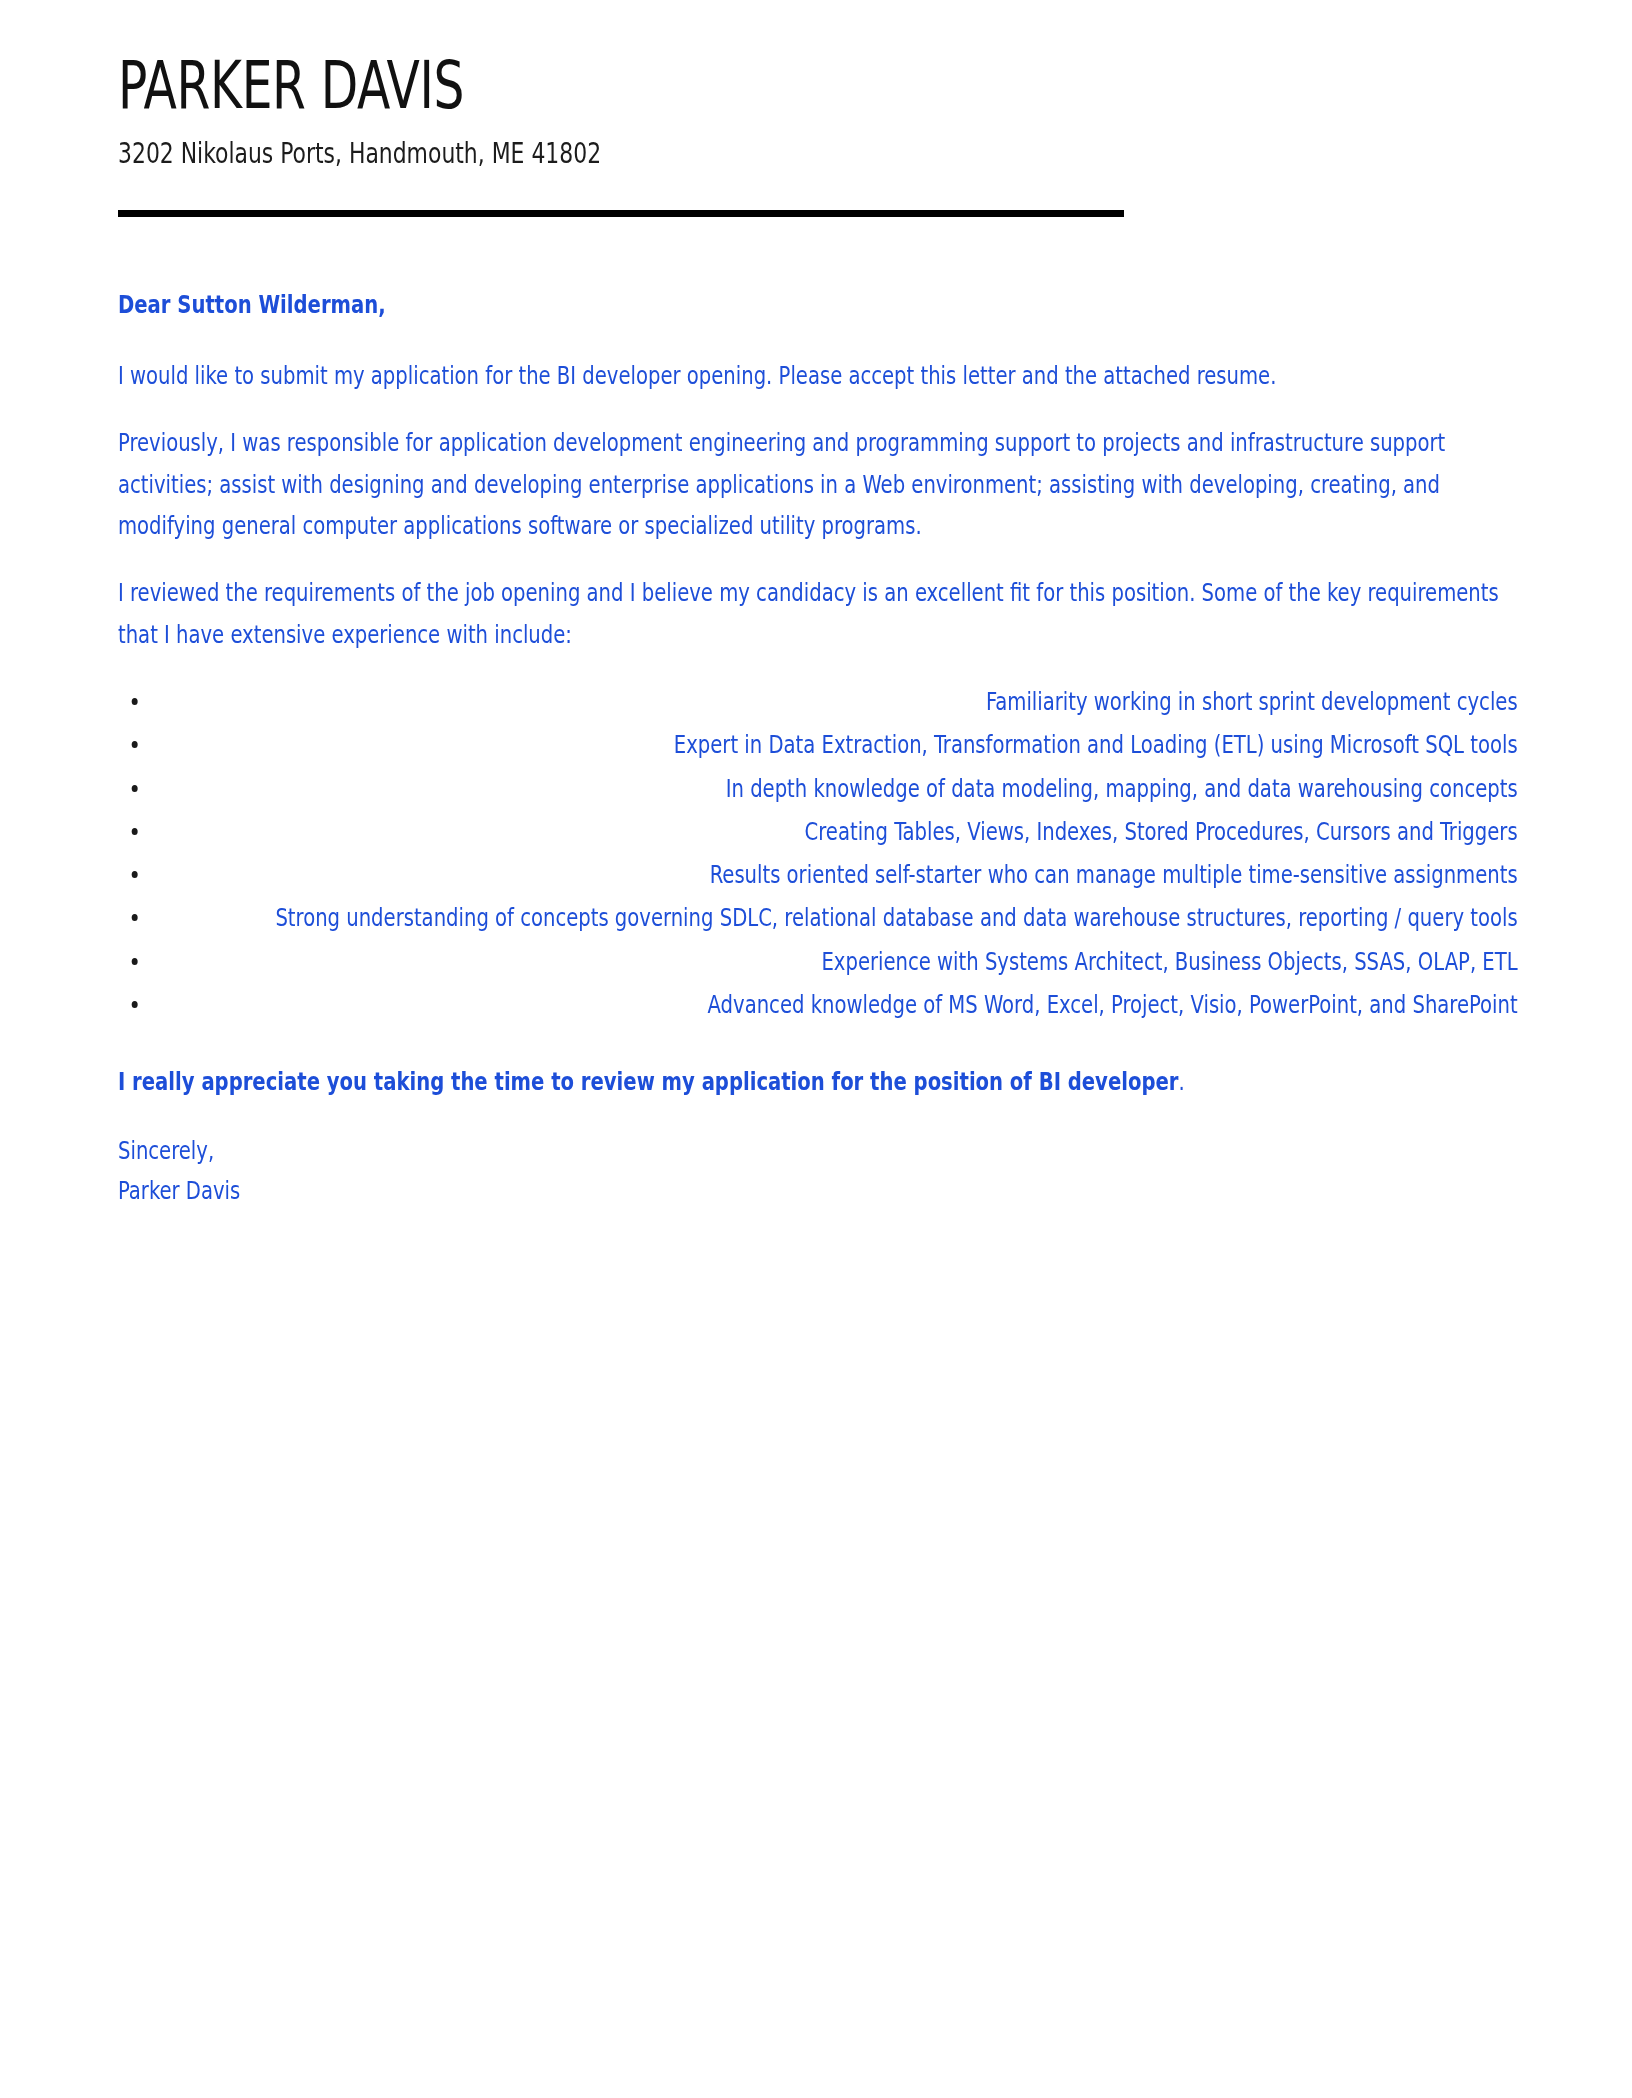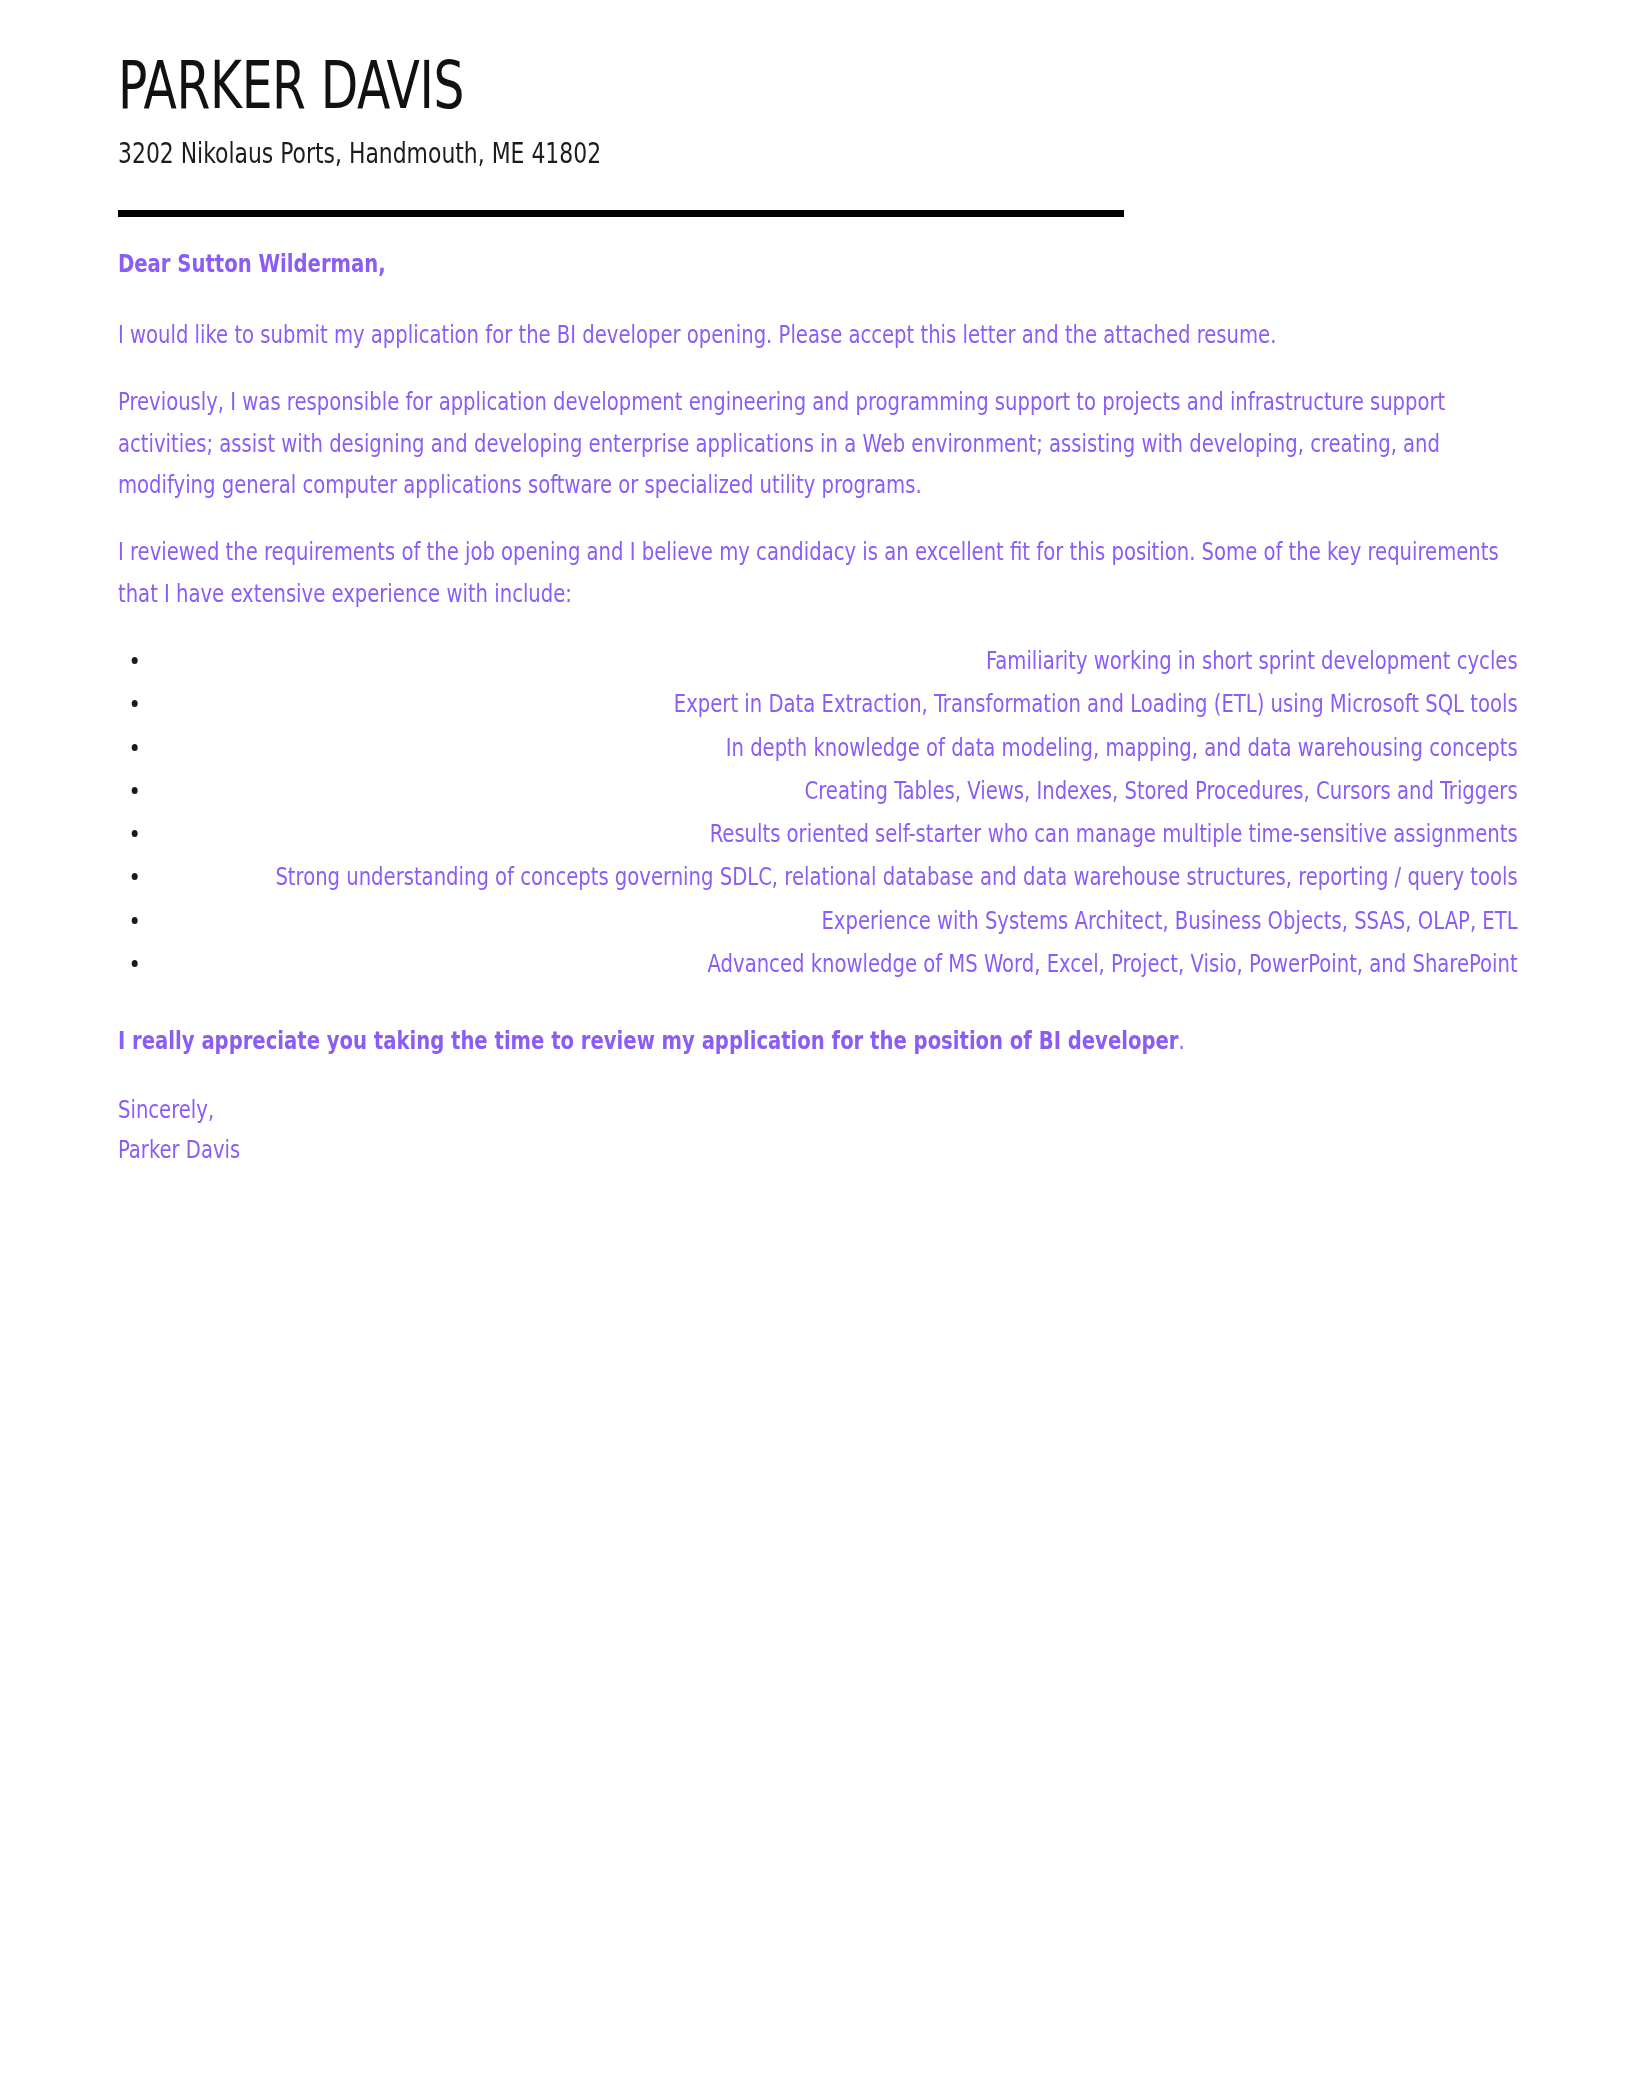--- a/index.html
+++ b/index.html
@@ -57,26 +57,26 @@
     transform-origin: left center;
   }
   .header-rule {
     margin-top: 39px;
     width: 1006px;
     height: 7px;
     background: #000000;
   }
   
   .letter-body {
-    margin-top: 26px;
+    margin-top: 67px;
     font-family: "DejaVu Sans Condensed", "Liberation Sans Narrow", "Liberation Sans", sans-serif;
     font-stretch: condensed;
     font-size: 25.5px;
     line-height: 1.62;
-    color: #8b5cf6;
+    color: #1d4ed8;
     width: 1400px;
   }
   .para {
     margin: 0 0 26px 0;
     transform: scaleX(0.855);
     transform-origin: left top;
     width: 1637px;
   }
   .para.greeting {
     font-weight: 700;

